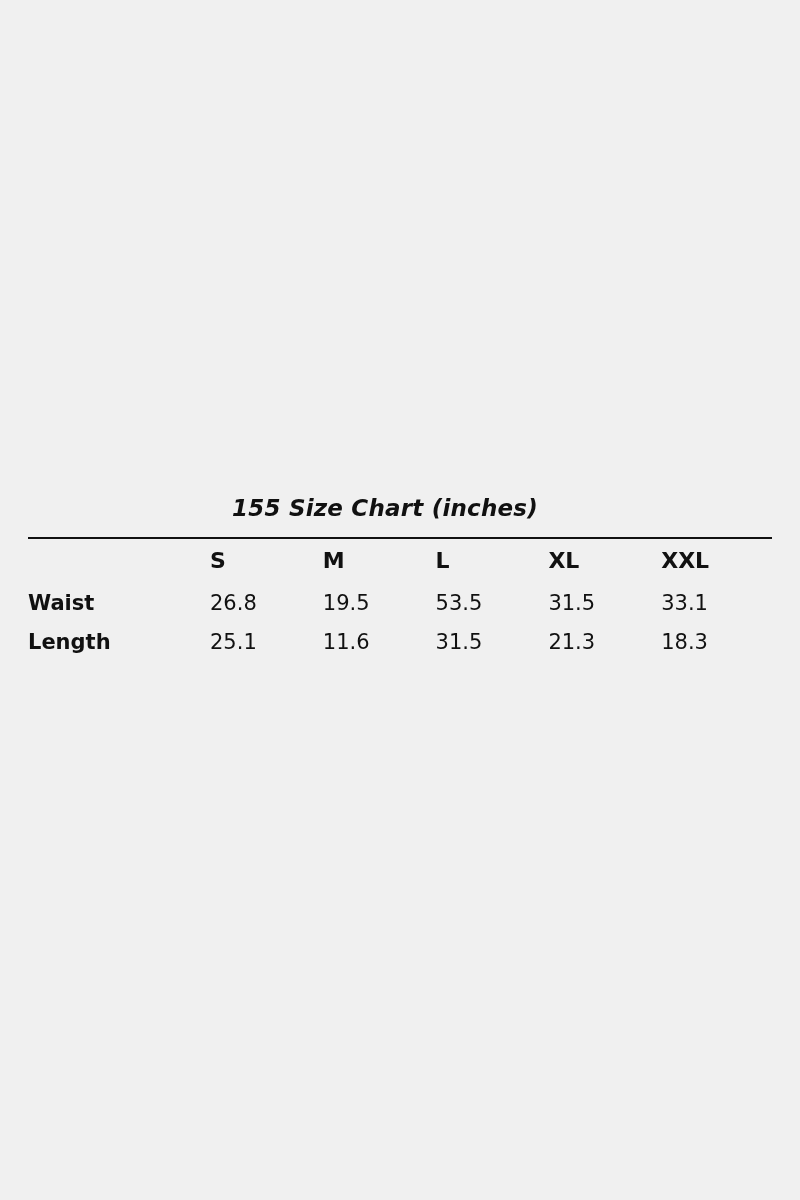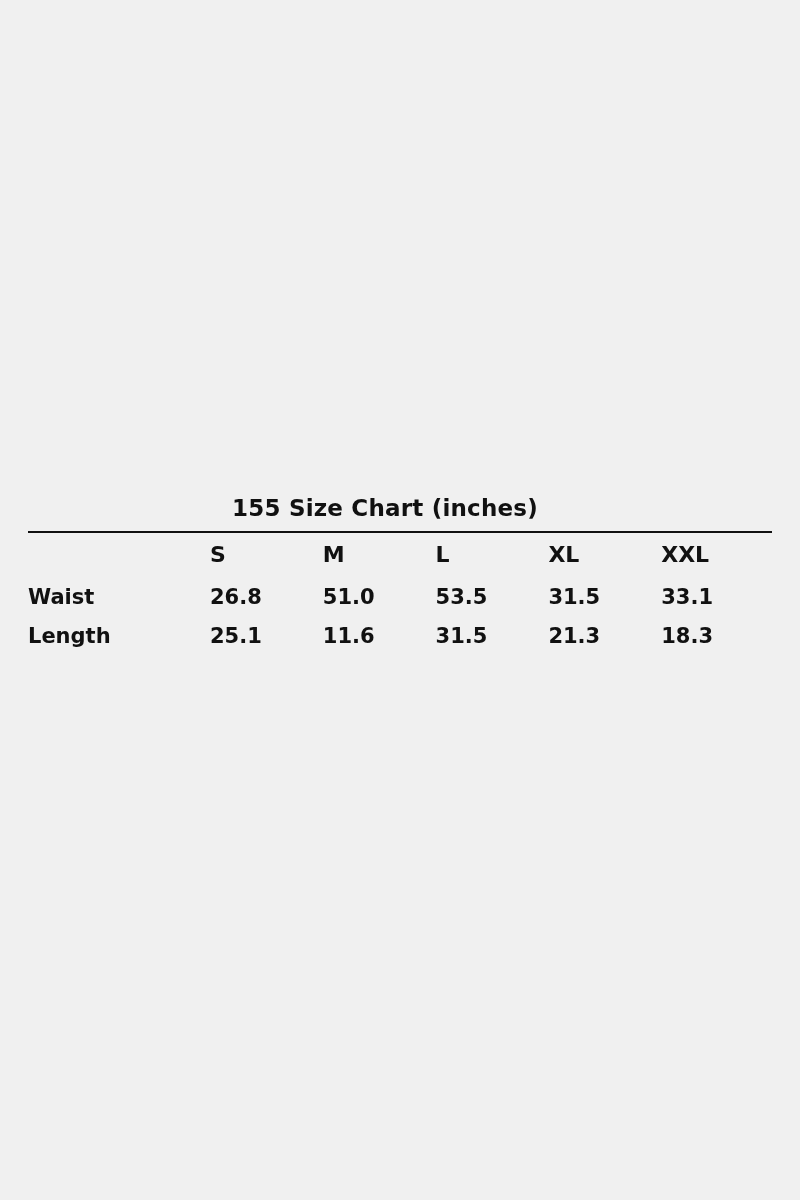--- a/index.html
+++ b/index.html
@@ -22,22 +22,23 @@
     top: 495px;
     width: 744px;
   }
 
   #chart-title {
     text-align: center;
     font-size: 23px;
     font-weight: bold;
     letter-spacing: 0.2px;
     color: #111111;
-    margin: 0 0 10px 0;
+    margin: 0 0 16px 0;
     padding-right: 30px;
+    font-style: italic;
   }
 
   table.size-chart {
     width: 100%;
     border-collapse: collapse;
     table-layout: fixed;
   }
 
   table.size-chart thead tr {
     border-top: 2px solid #111111;
@@ -67,21 +68,21 @@
     font-size: 22px;
     padding-left: 2px;
   }
 
   table.size-chart thead th {
     height: 42px;
   }
 
   table.size-chart td.value {
     text-align: left;
-    font-weight: bold;
+    font-weight: normal;
     padding-left: 2px;
   }
 
   table.size-chart tbody tr:first-child td {
     padding-top: 2px;
   }
 </style>
 </head>
 <body>
 
@@ -97,21 +98,21 @@
         <th class="colhead">M</th>
         <th class="colhead">L</th>
         <th class="colhead">XL</th>
         <th class="colhead">XXL</th>
       </tr>
     </thead>
     <tbody>
       <tr>
         <td class="rowhead">Waist</td>
         <td class="value">26.8</td>
-        <td class="value">51.0</td>
+        <td class="value">19.5</td>
         <td class="value">53.5</td>
         <td class="value">31.5</td>
         <td class="value">33.1</td>
       </tr>
       <tr>
         <td class="rowhead">Length</td>
         <td class="value">25.1</td>
         <td class="value">11.6</td>
         <td class="value">31.5</td>
         <td class="value">21.3</td>

